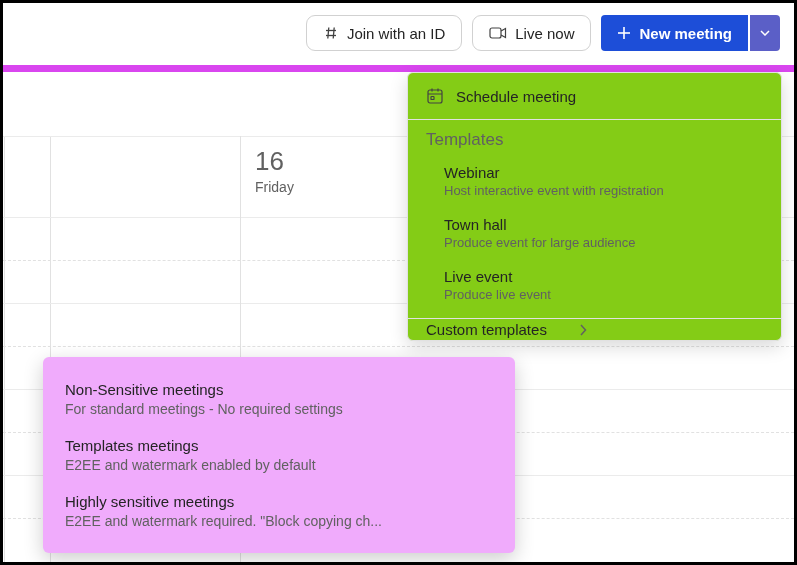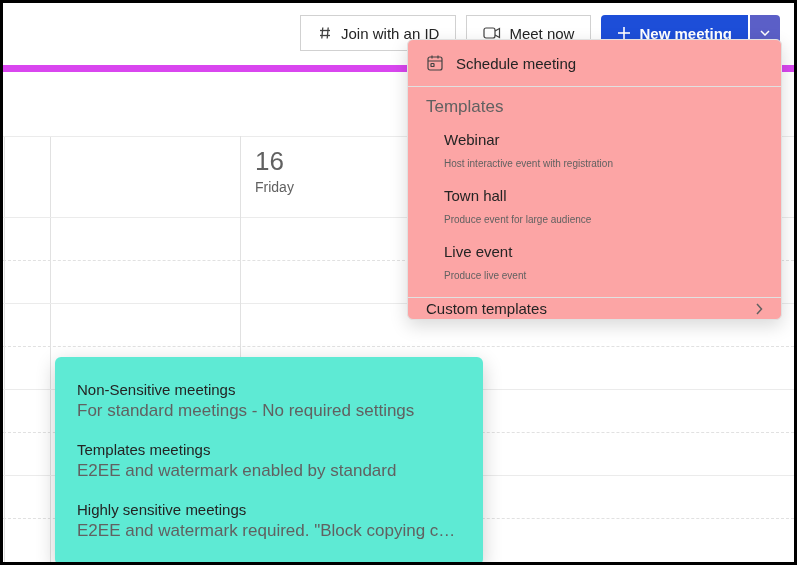--- a/index.html
+++ b/index.html
@@ -21,21 +21,21 @@
       justify-content: flex-end;
       gap: 10px;
       padding: 12px 14px 14px 14px;
     }
     .btn {
       height: 36px;
       display: flex;
       align-items: center;
       gap: 8px;
       padding: 0 16px;
-      border-radius: 0;
+      border-radius: 9px;
       font-size: 15px;
       cursor: pointer;
       background: #fff;
     }
     .btn-outline {
       border: 1px solid #d1d1d1;
       color: #242424;
     }
     .btn-primary {
       background: #1d4ed8;
@@ -111,24 +111,24 @@
       position: absolute;
       left: 0;
       right: 0;
       border-top: 1px solid #ebebeb;
     }
     .hline-dash {
       border-top: 1px dashed #e1e1e1;
     }
     .dropdown-panel {
       position: absolute;
-      top: 36px;
+      top: 69px;
       right: 12px;
       width: 375px;
-      background: #fca5a5;
+      background: #84cc16;
       border: 1px solid #e1e1e1;
       border-radius: 6px;
       box-shadow: 0 6px 18px rgba(0,0,0,0.15);
       z-index: 30;
       overflow: hidden;
     }
     .dropdown-item {
       padding: 14px 18px;
       display: flex;
       align-items: center;
@@ -145,57 +145,55 @@
     }
     .dropdown-template {
       padding: 8px 18px 10px 36px;
       cursor: pointer;
     }
     .template-title {
       font-size: 15px;
       color: #242424;
     }
     .template-desc {
-      font-size: 10px;
-      color: #616161;
-      margin-top: 10px;
+      font-size: 13px;
+      color: #616161;
+      margin-top: 2px;
     }
     .dropdown-custom {
       border-top: 1px solid #e1e1e1;
       padding: 2px 18px;
       display: flex;
       align-items: center;
-      justify-content: space-between;
       cursor: pointer;
       font-size: 15px;
       color: #242424;
       gap: 32px;
     }
     .custom-popover {
       position: absolute;
       top: 354px;
       left: 40px;
-      width: 428px;
-      background: #5eead4;
+      width: 472px;
+      background: #f0abfc;
       border-radius: 6px;
       box-shadow: 0 6px 20px rgba(0,0,0,0.2);
       z-index: 40;
       padding: 14px 0;
-      margin-left: 12px;
     }
     .custom-item {
       padding: 10px 22px;
       cursor: pointer;
     }
     .custom-title {
       font-size: 15px;
       color: #242424;
     }
     .custom-desc {
-      font-size: 17px;
+      font-size: 14px;
       color: #616161;
       margin-top: 3px;
       white-space: nowrap;
       overflow: hidden;
       text-overflow: ellipsis;
     }
   </style>
 </head>
 <body>
 
@@ -212,21 +210,21 @@
     <span>Join with an ID</span>
   </button>
 
   <button class="btn btn-outline">
     <span class="icon">
       <svg width="18" height="14" viewBox="0 0 18 14" fill="none" stroke="#424242" stroke-width="1.2">
         <rect x="1" y="2" width="11" height="10" rx="2"></rect>
         <path d="M12 5 L16.5 2.5 V11.5 L12 9"></path>
       </svg>
     </span>
-    <span>Meet now</span>
+    <span>Live now</span>
   </button>
 
   <div class="btn-primary-split">
     <button class="btn btn-primary btn-primary-main">
       <span class="icon">
         <svg width="14" height="14" viewBox="0 0 14 14" stroke="#fff" stroke-width="1.6">
           <line x1="7" y1="1" x2="7" y2="13"></line>
           <line x1="1" y1="7" x2="13" y2="7"></line>
         </svg>
       </span>
@@ -302,19 +300,19 @@
   </div>
 </div>
 
 <div class="custom-popover">
   <div class="custom-item">
     <div class="custom-title">Non-Sensitive meetings</div>
     <div class="custom-desc">For standard meetings - No required settings</div>
   </div>
   <div class="custom-item">
     <div class="custom-title">Templates meetings</div>
-    <div class="custom-desc">E2EE and watermark enabled by standard</div>
+    <div class="custom-desc">E2EE and watermark enabled by default</div>
   </div>
   <div class="custom-item">
     <div class="custom-title">Highly sensitive meetings</div>
     <div class="custom-desc">E2EE and watermark required. "Block copying ch...</div>
   </div>
 </div>
 
 </body></html>

